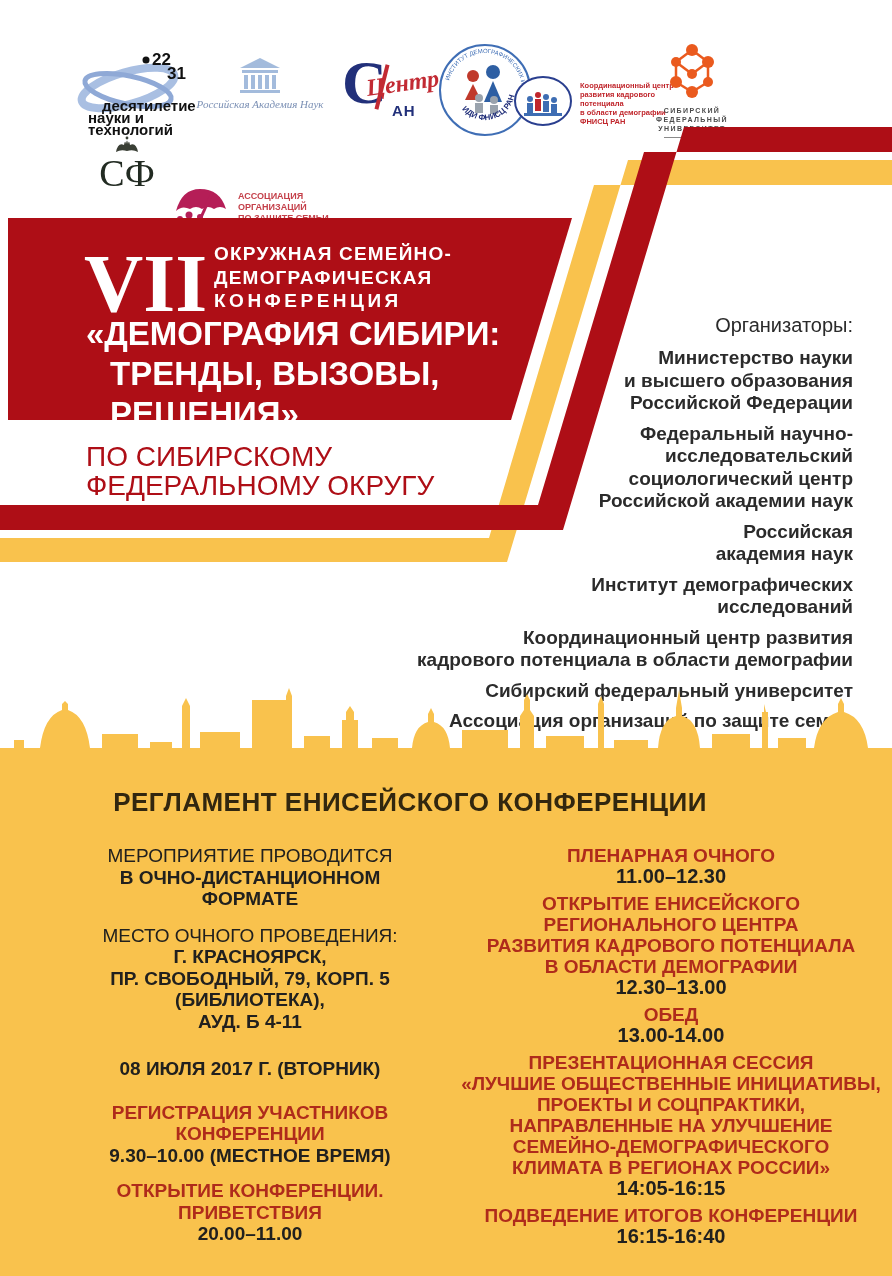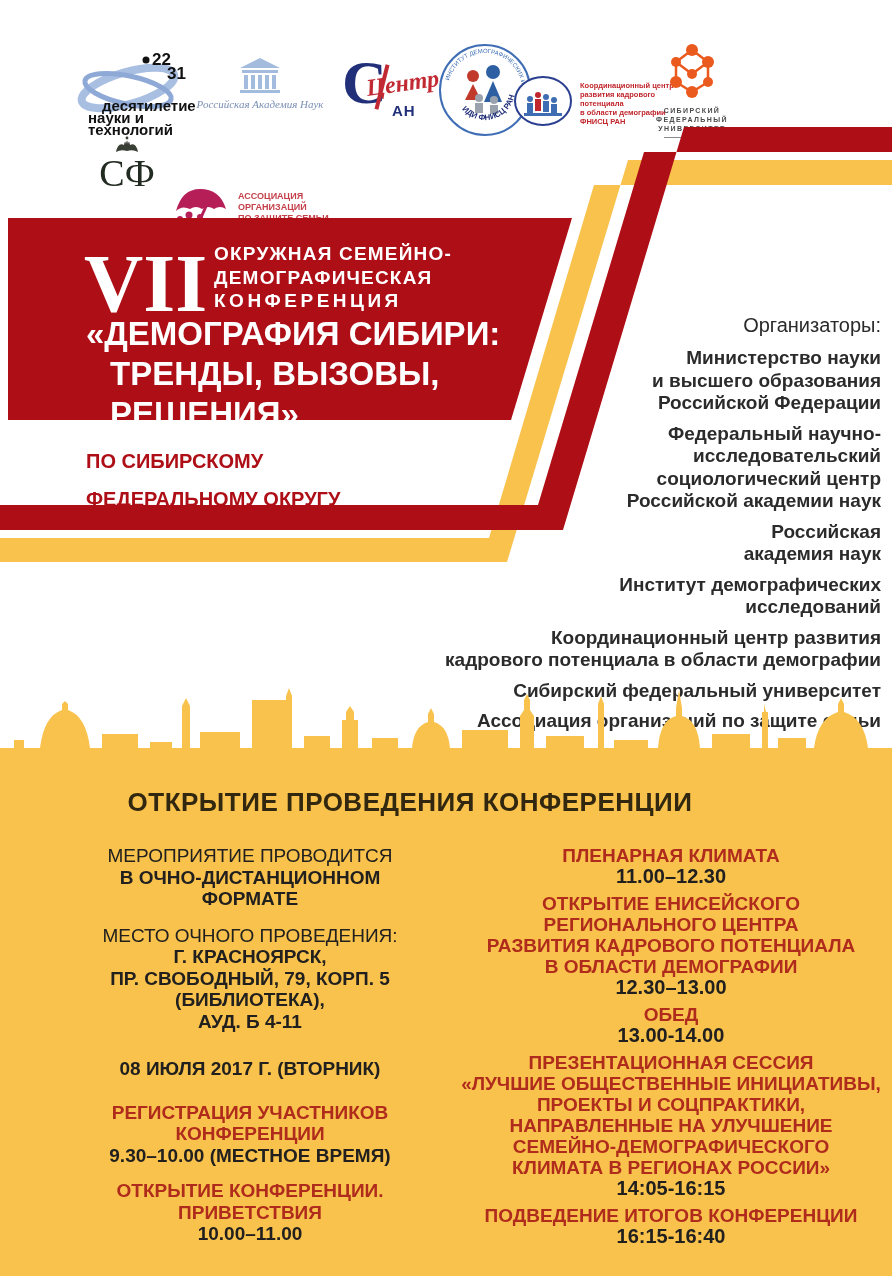--- a/index.html
+++ b/index.html
@@ -18,21 +18,21 @@
   .sfu-text{font-size:7px;line-height:9px;font-weight:bold;color:#4A4A4A;letter-spacing:1.4px;text-align:center;}
   .sf-letters{font-family:"Liberation Serif",serif;font-size:38px;color:#222B22;line-height:38px;}
   .aozs-text{font-size:9px;line-height:11px;font-weight:bold;color:#C4404A;}
 
   
   .vii{font-family:"Liberation Serif",serif;font-weight:bold;color:#fff;font-size:82px;line-height:80px;}
   .subtitle{color:#fff;font-weight:bold;font-size:19px;line-height:23.5px;letter-spacing:1.2px;}
   .subtitle .wide{letter-spacing:3.5px;}
   .big-title{color:#fff;font-weight:bold;font-size:33px;line-height:40px;}
   .big-title .ind{padding-left:24px;}
-  .district{color:var(--red);font-weight:bold;font-size:20px;line-height:38px;}
+  .district{color:var(--red);font-weight:normal;font-size:28px;line-height:29px;}
 
   
   .organizers{width:450px;text-align:right;color:var(--organizer);}
   .org-head{font-size:20px;font-weight:normal;margin:0 0 10px 0;}
   .org-item{font-size:19px;font-weight:bold;line-height:22.5px;margin:0 0 8px 0;}
 
   
   .yellow-block{background:var(--yellow);}
   .sched-head{font-size:26px;font-weight:bold;color:var(--headingdark);text-align:center;letter-spacing:.5px;}
   .col{text-align:center;}
@@ -198,21 +198,21 @@
     <div class="wide">КОНФЕРЕНЦИЯ</div>
   </div>
   <div class="abs big-title" style="left:86px;top:314px;">
     <div>«ДЕМОГРАФИЯ СИБИРИ:</div>
     <div class="ind">ТРЕНДЫ, ВЫЗОВЫ,</div>
     <div class="ind">РЕШЕНИЯ»</div>
   </div>
   <div class="abs district pre" style="left:86px;top:442px;">ПО СИБИРСКОМУ
 ФЕДЕРАЛЬНОМУ ОКРУГУ</div>
 
-  <div class="abs organizers" style="right:11px;top:314px;text-align:right;">
+  <div class="abs organizers" style="right:39px;top:314px;text-align:right;">
     <p class="org-head">Организаторы:</p>
     <p class="org-item pre">Министерство науки
 и высшего образования
 Российской Федерации</p>
     <p class="org-item pre">Федеральный научно-
 исследовательский
 социологический центр
 Российской академии наук</p>
     <p class="org-item pre">Российская
 академия наук</p>
@@ -242,43 +242,43 @@
       L614,62 L614,54 L648,54 L648,62
       L658,62 Q660,34 676,30 L676,22 L679,4 L682,22 L682,30 Q698,34 700,62
       L712,62 L712,48 L750,48 L750,62
       L762,62 L762,26 L764,26 L764,18 L766,26 L768,26 L768,62
       L778,62 L778,52 L806,52 L806,62
       L814,62 Q818,32 838,26 L838,18 L841,12 L844,18 L844,26 Q864,32 868,62
       L892,62 L892,92 Z"></path>
   </svg>
 
   <div class="abs yellow-block" style="left:0;top:777px;width:892px;height:499px;">
-    <div class="abs sched-head" style="left:0;top:10px;width:820px;">ОТКРЫТИЕ ПРОВЕДЕНИЯ КОНФЕРЕНЦИИ</div>
+    <div class="abs sched-head" style="left:0;top:10px;width:820px;">РЕГЛАМЕНТ ЕНИСЕЙСКОГО КОНФЕРЕНЦИИ</div>
 
     <div class="abs col" style="left:55px;top:68px;width:390px;">
       <p class="lh-plain pre">МЕРОПРИЯТИЕ ПРОВОДИТСЯ</p>
       <p class="lh-strong pre">В ОЧНО-ДИСТАНЦИОННОМ
 ФОРМАТЕ</p>
       <p class="lh-plain pre gap17">МЕСТО ОЧНОГО ПРОВЕДЕНИЯ:</p>
       <p class="lh-strong pre">Г. КРАСНОЯРСК,
 ПР. СВОБОДНЫЙ, 79, КОРП. 5
 (БИБЛИОТЕКА),
 АУД. Б 4-11</p>
       <p class="lh-strong pre gap26">08 ИЮЛЯ 2017 Г. (ВТОРНИК)</p>
       <p class="lh-red pre gap22">РЕГИСТРАЦИЯ УЧАСТНИКОВ
 КОНФЕРЕНЦИИ</p>
       <p class="lh-strong pre">9.30–10.00 (МЕСТНОЕ ВРЕМЯ)</p>
       <p class="lh-red pre gap15">ОТКРЫТИЕ КОНФЕРЕНЦИИ.
 ПРИВЕТСТВИЯ</p>
-      <p class="lh-strong pre">10.00–11.00</p>
+      <p class="lh-strong pre">20.00–11.00</p>
     </div>
 
     <div class="abs col" style="left:450px;top:68px;width:442px;">
       <div class="entry">
-        <p class="entry-title pre">ПЛЕНАРНАЯ КЛИМАТА</p>
+        <p class="entry-title pre">ПЛЕНАРНАЯ ОЧНОГО</p>
         <p class="entry-time">11.00–12.30</p>
       </div>
       <div class="entry">
         <p class="entry-title pre">ОТКРЫТИЕ ЕНИСЕЙСКОГО
 РЕГИОНАЛЬНОГО ЦЕНТРА
 РАЗВИТИЯ КАДРОВОГО ПОТЕНЦИАЛА
 В ОБЛАСТИ ДЕМОГРАФИИ</p>
         <p class="entry-time">12.30–13.00</p>
       </div>
       <div class="entry">

